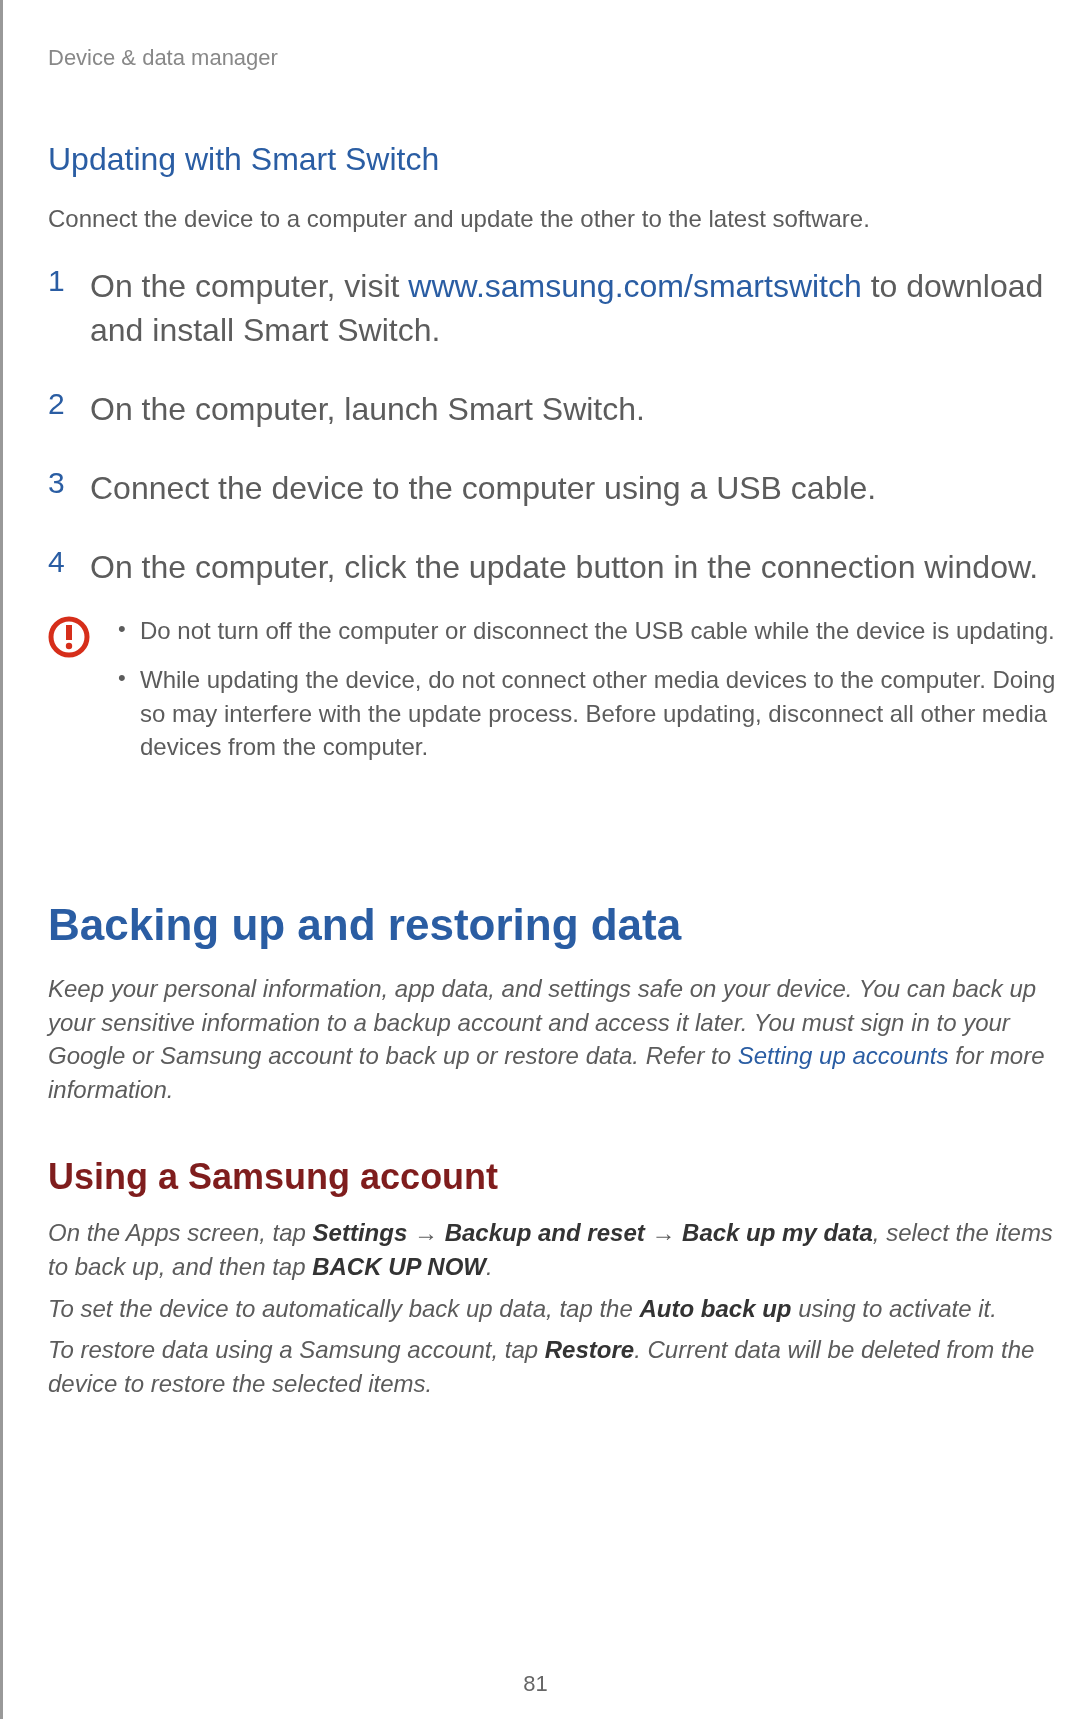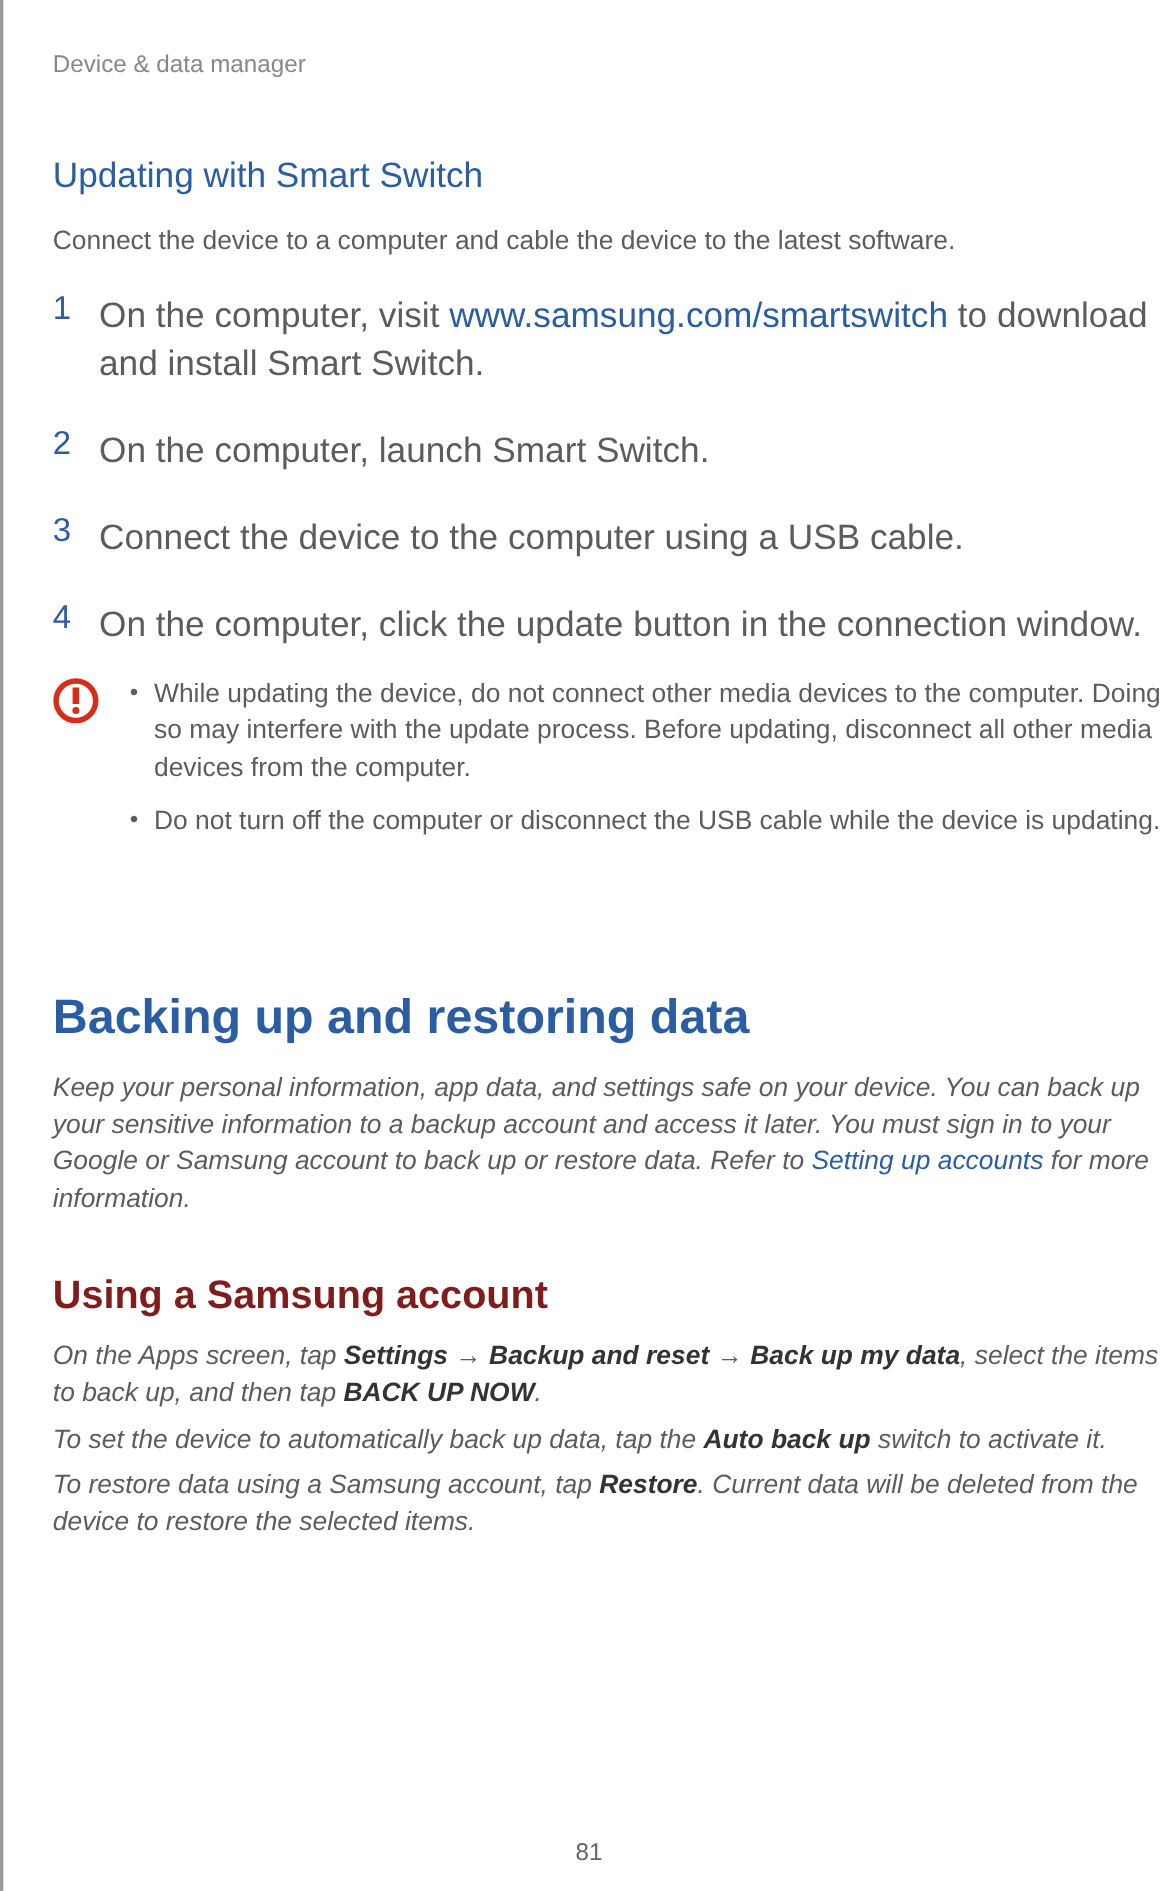--- a/index.html
+++ b/index.html
@@ -119,57 +119,57 @@
       margin-bottom: 8px;
       font-style: italic;
     }
   </style>
 </head>
 <body>
 
 <div class="breadcrumb">Device &amp; data manager</div>
 
 <h2>Updating with Smart Switch</h2>
-<p class="intro">Connect the device to a computer and cable the device to the latest software.</p>
+<p class="intro">Connect the device to a computer and update the other to the latest software.</p>
 
 <ol class="steps">
   <li>
     <span>On the computer, visit </span><span class="link">www.samsung.com/smartswitch</span><span> to download and install Smart Switch.</span>
   </li>
   <li>On the computer, launch Smart Switch.</li>
   <li>Connect the device to the computer using a USB cable.</li>
   <li>On the computer, click the update button in the connection window.</li>
 </ol>
 
 <div class="caution">
   <span class="caution-icon">
     <svg width="42" height="42" viewBox="0 0 42 42">
       <circle cx="21" cy="21" r="18" fill="none" stroke="#d62e1a" stroke-width="5"></circle>
       <rect x="18" y="9" width="6" height="15" fill="#d62e1a"></rect>
       <circle cx="21" cy="30" r="3.2" fill="#d62e1a"></circle>
     </svg>
   </span>
   <ul>
+    <li>Do not turn off the computer or disconnect the USB cable while the device is updating.</li>
     <li>While updating the device, do not connect other media devices to the computer. Doing so may interfere with the update process. Before updating, disconnect all other media devices from the computer.</li>
-    <li>Do not turn off the computer or disconnect the USB cable while the device is updating.</li>
   </ul>
 </div>
 
 <h1>Backing up and restoring data</h1>
 <p class="body-paragraph">
   <span>Keep your personal information, app data, and settings safe on your device. You can back up your sensitive information to a backup account and access it later. You must sign in to your Google or Samsung account to back up or restore data. Refer to </span><span class="link">Setting up accounts</span><span> for more information.</span>
 </p>
 
 <h3>Using a Samsung account</h3>
 
 <p class="body-paragraph">
   <span>On the Apps screen, tap </span><span class="bold">Settings</span><span> → </span><span class="bold">Backup and reset</span><span> → </span><span class="bold">Back up my data</span><span>, select the items to back up, and then tap </span><span class="bold">BACK UP NOW</span><span>.</span>
 </p>
 
 <p class="body-paragraph">
-  <span>To set the device to automatically back up data, tap the </span><span class="bold">Auto back up</span><span> switch to activate it.</span>
+  <span>To set the device to automatically back up data, tap the </span><span class="bold">Auto back up</span><span> using to activate it.</span>
 </p>
 
 <p class="body-paragraph">
   <span>To restore data using a Samsung account, tap </span><span class="bold">Restore</span><span>. Current data will be deleted from the device to restore the selected items.</span>
 </p>
 
 <div class="page-num">81</div>
 
 </body></html>

